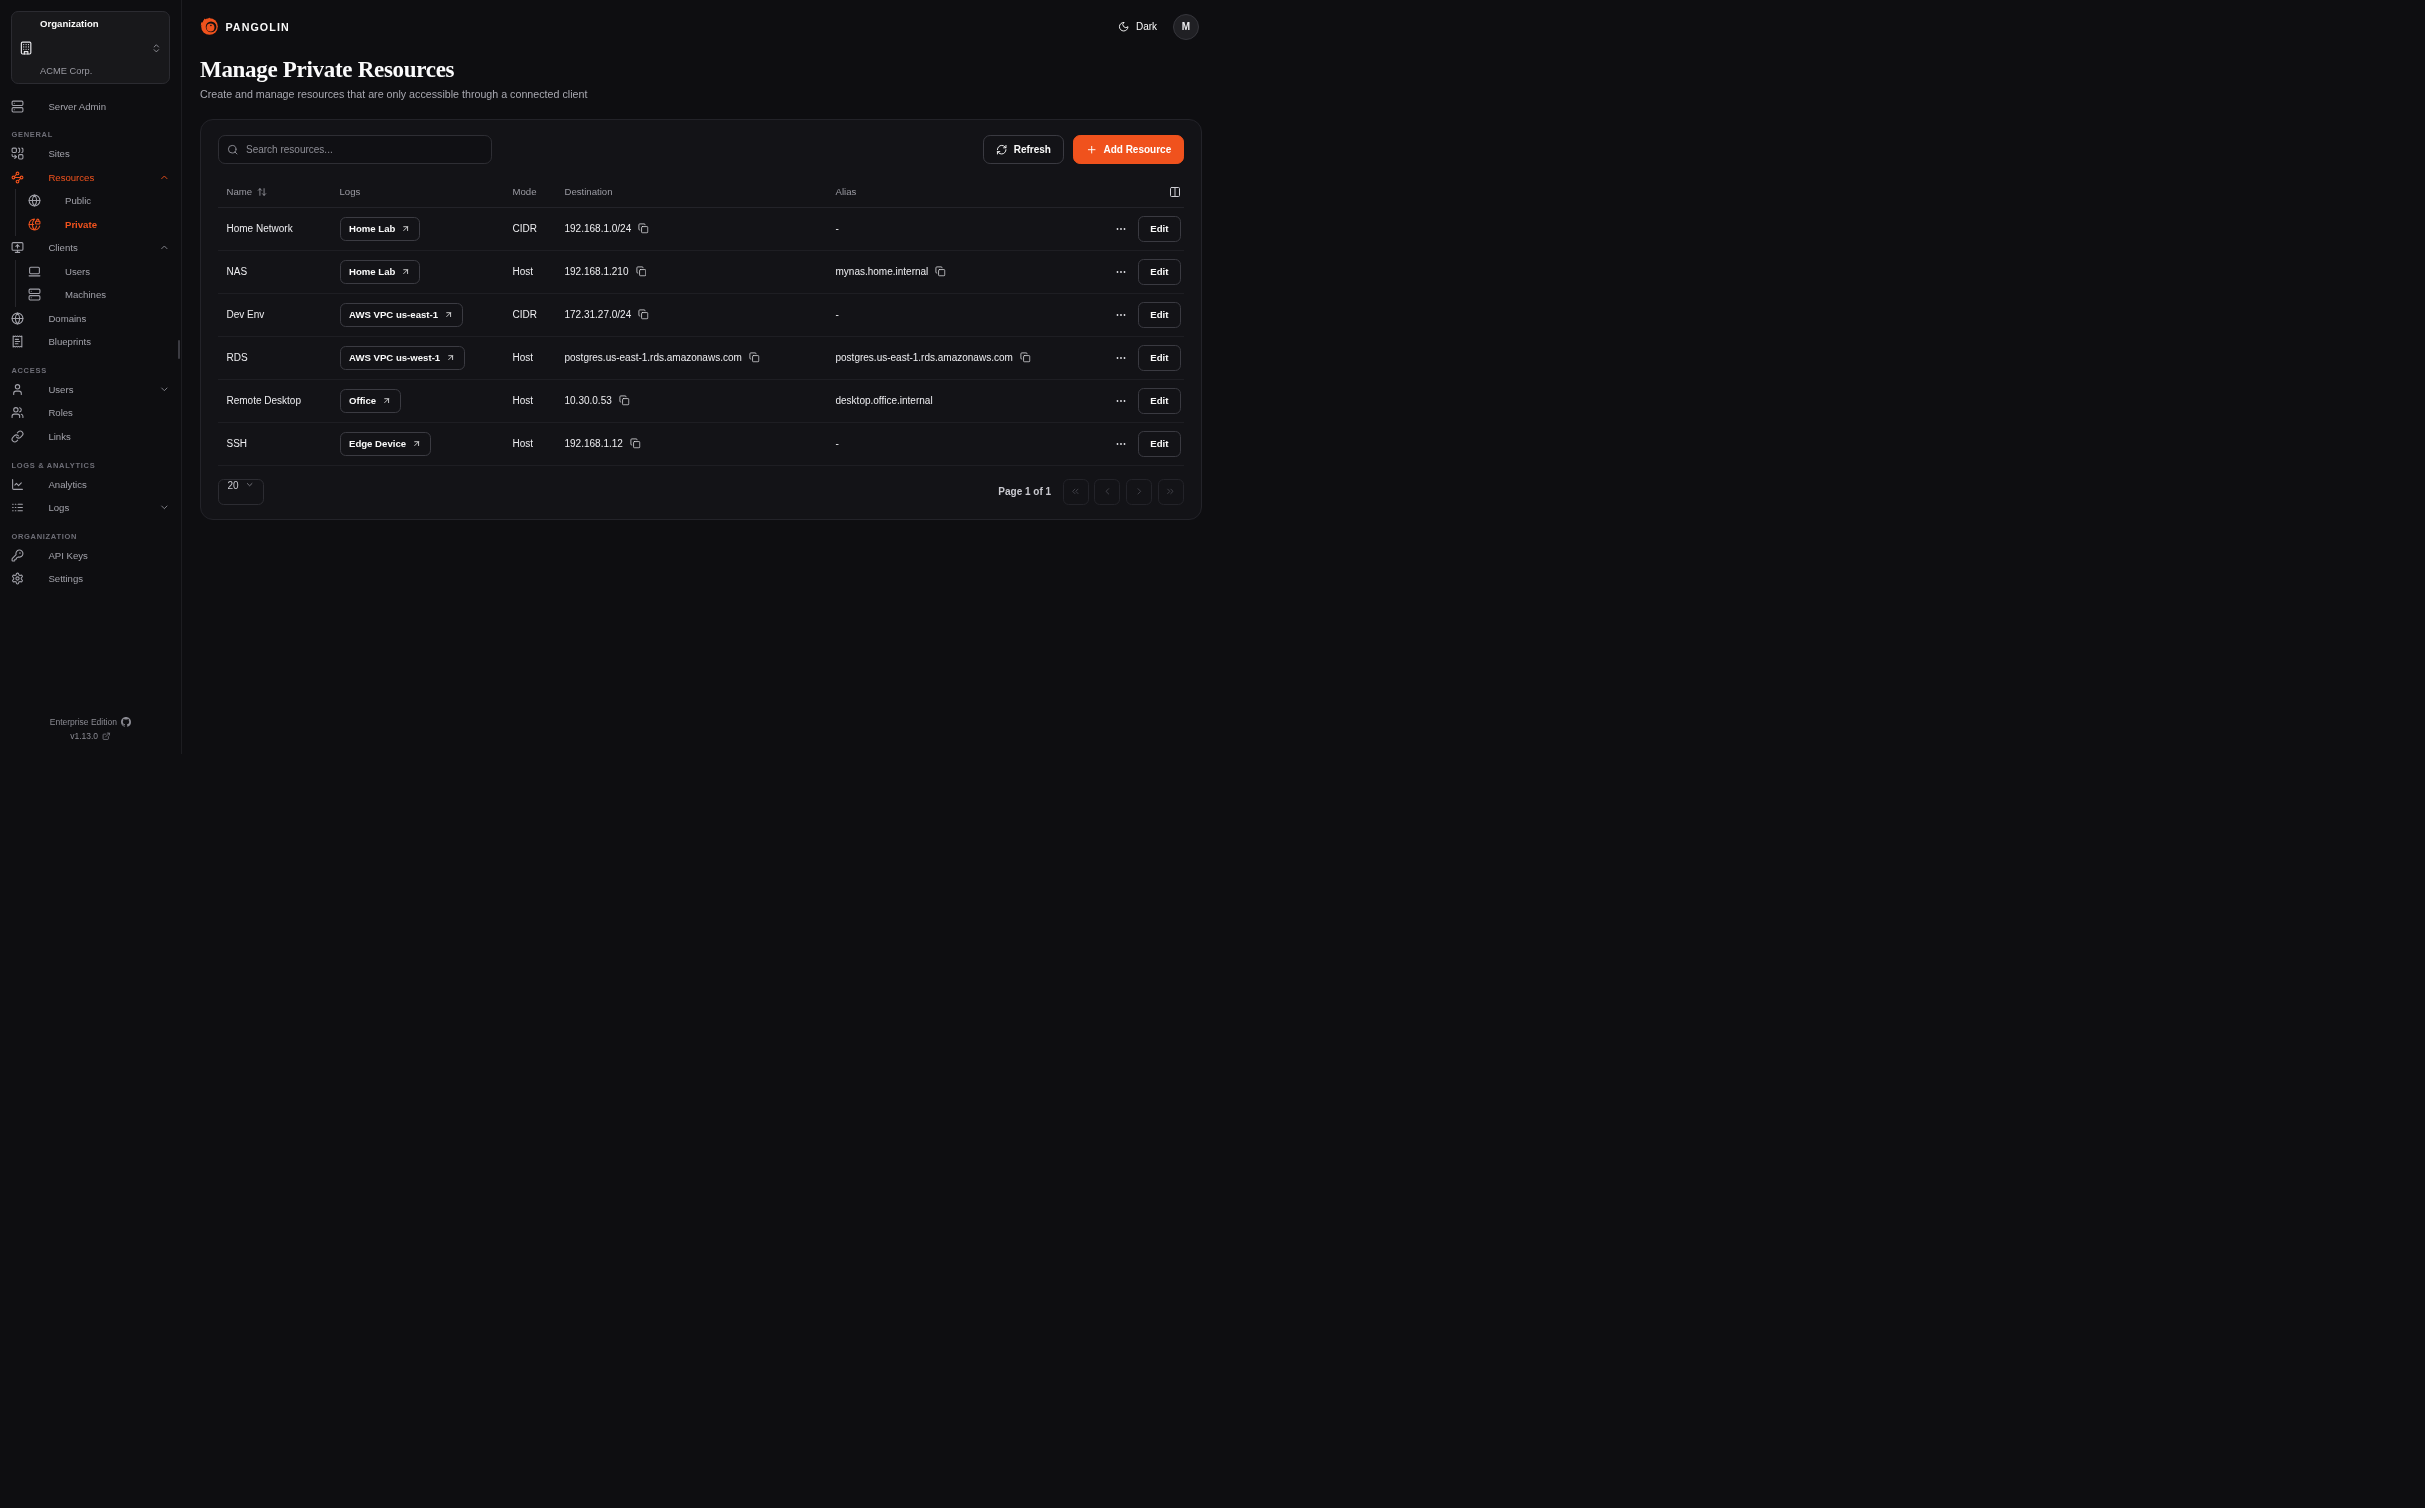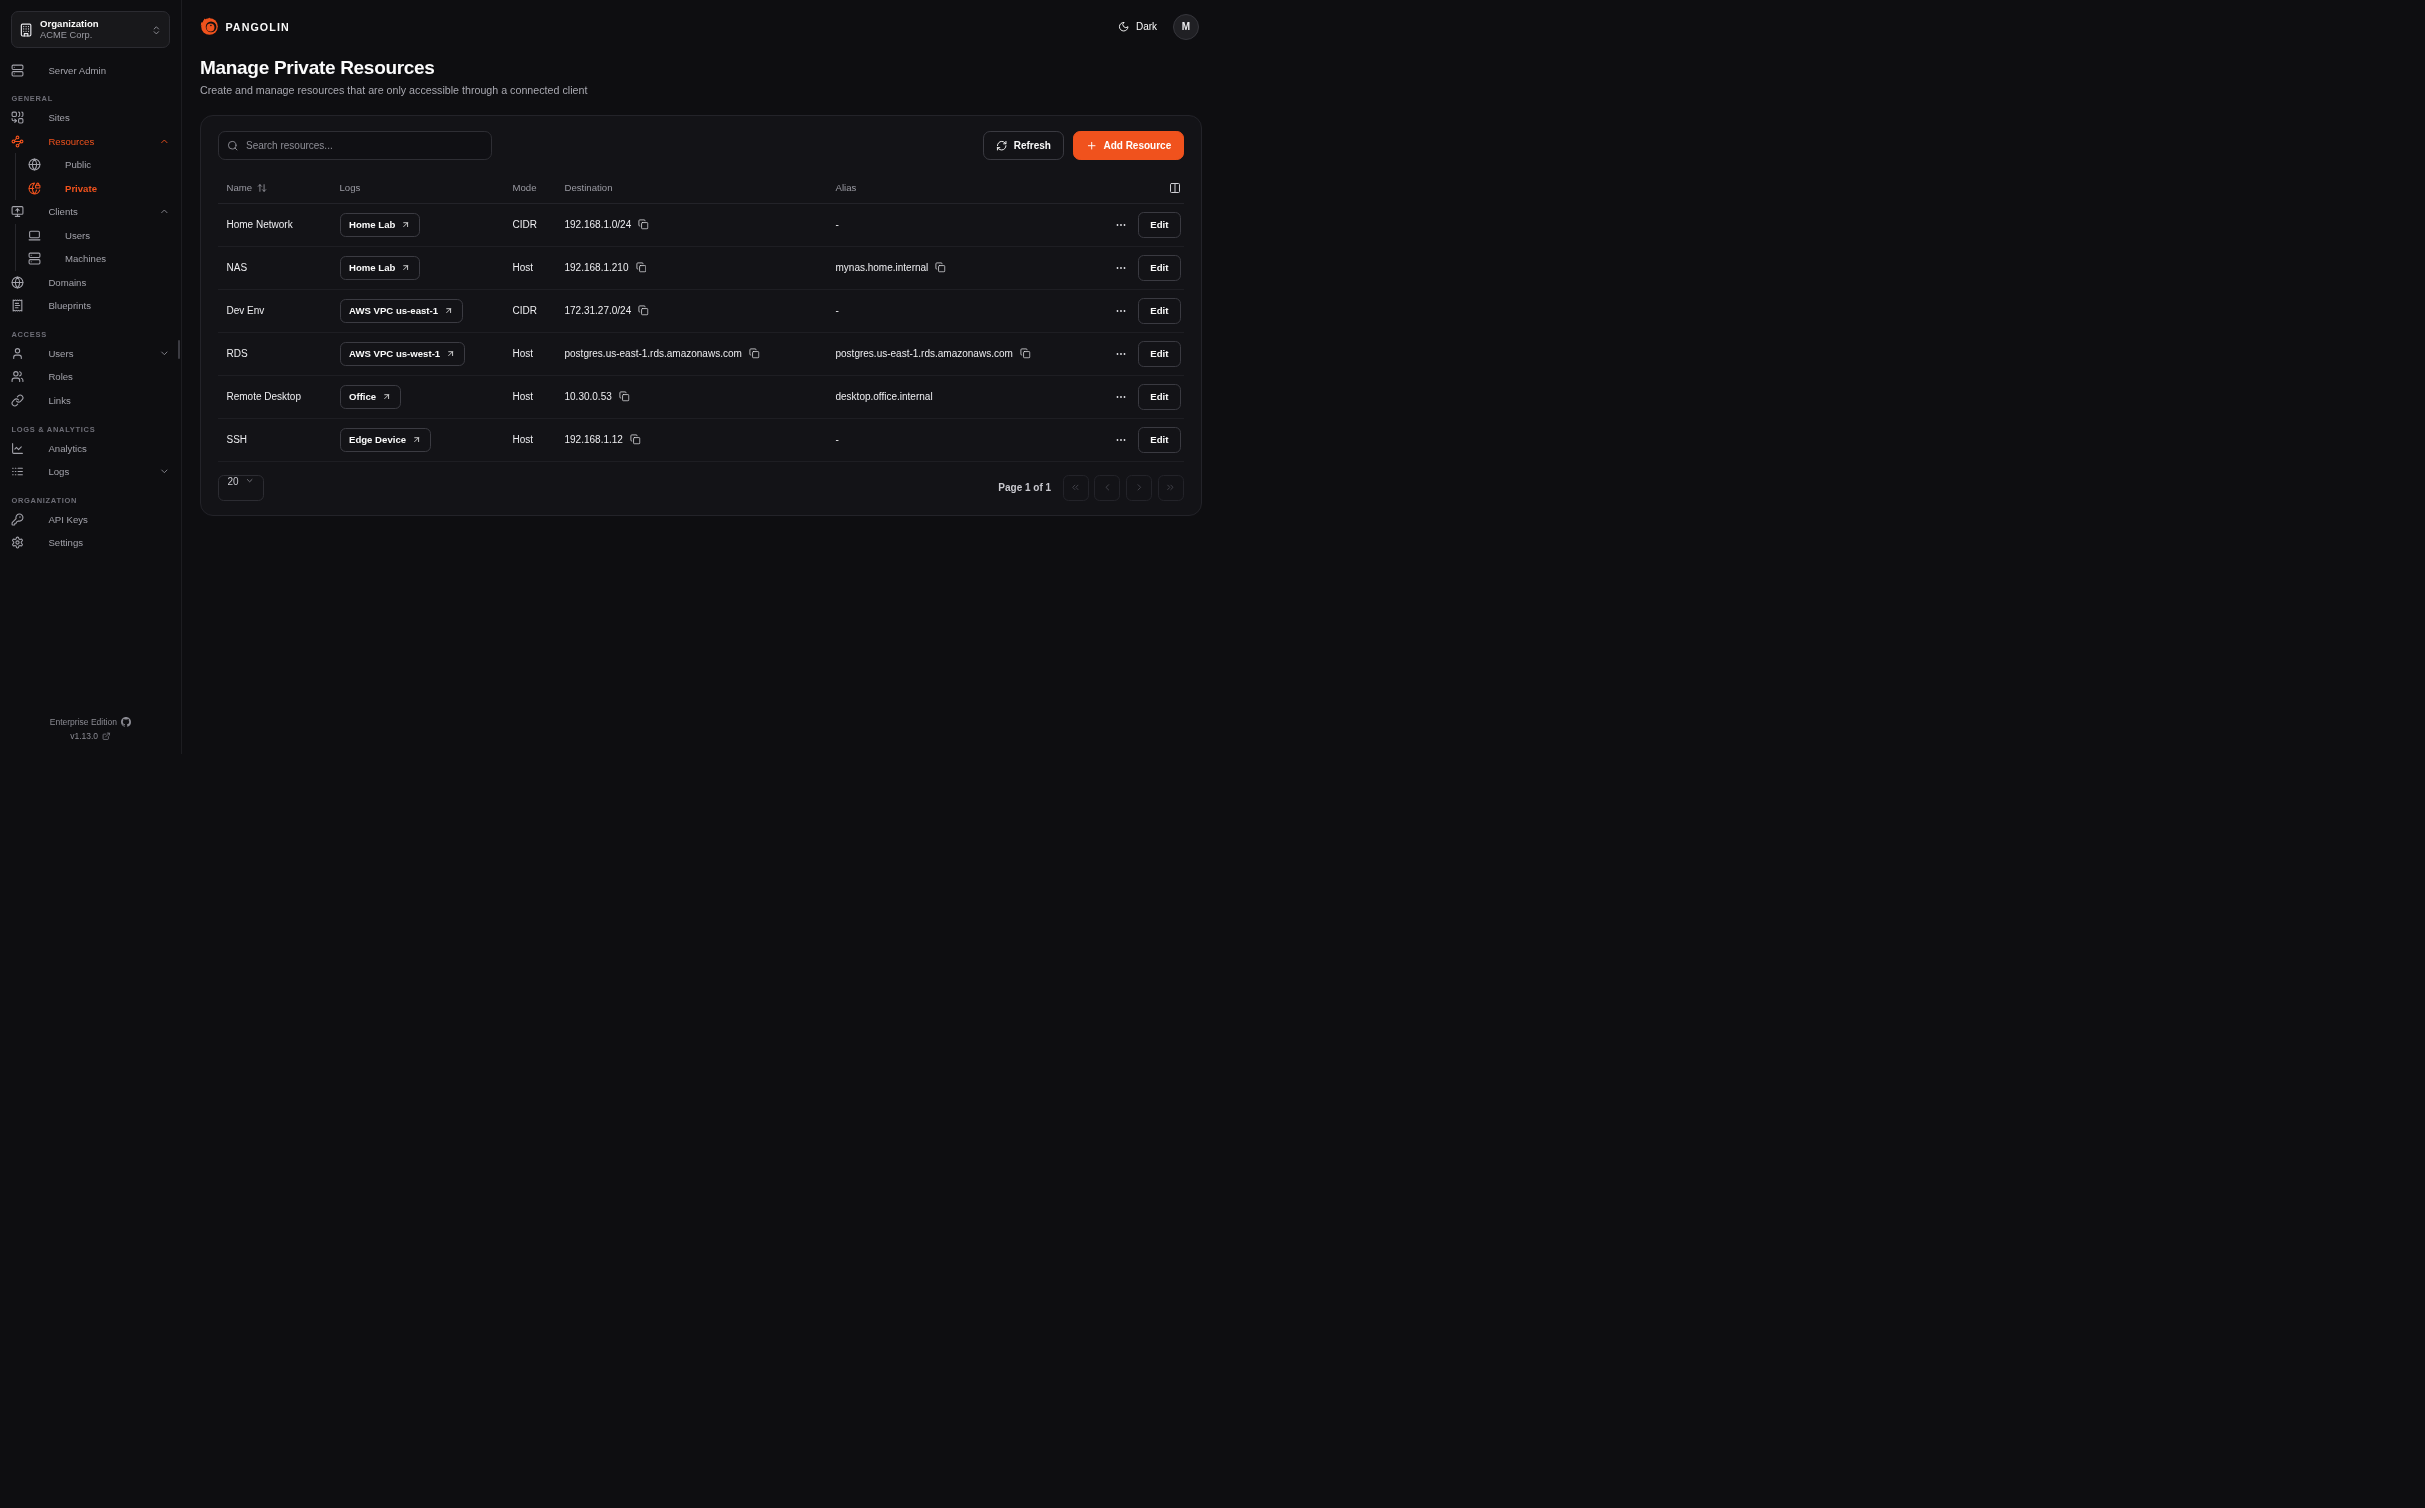--- a/index.html
+++ b/index.html
@@ -15,21 +15,21 @@
   .ic-fill { fill:currentColor; stroke:none; }
 
   
   .sidebar { position:absolute; left:0; top:0; bottom:0; width:182px;
              border-right:0.7px solid #1d1d21; display:flex; flex-direction:column; }
   .org-box { margin:11.4px 11.4px 4.3px 11.4px; border:0.7px solid #2b2b31; background:#18181b;
              border-radius:7.1px; padding:5.7px 7.1px; display:flex; align-items:center; gap:6.4px; cursor:pointer; }
   .org-box .ic { width:14.2px; height:14.2px; color:#e6e6ea; }
   .org-text { flex:1; min-width:0; }
   .org-title { font-size:9.6px; font-weight:bold; color:#fafafa; line-height:1.25; }
-  .org-value { font-size:9.3px; color:#9a9aa2; line-height:1.25; }
+  .org-value { font-size:9.3px; color:#9a9aa2; line-height:1.25;margin-top:36px; }
   .org-box .chev { color:#9a9aa2; width:10.7px; height:10.7px; }
 
   .nav { padding:5.7px 11.4px 0 11.4px; flex:1; }
   .nav-item { display:flex; align-items:center; gap:24px; height:23.5px; color:#a2a2aa;
               font-size:9.6px; cursor:pointer; border-radius:5.7px; }
   .nav-item .ic { width:13px; height:13px; }
   .nav-item .lbl { flex:1; }
   .nav-item .chev { width:10.7px; height:10.7px; color:#8b8b93; }
   .nav-item.active, .nav-item.accent { color:#f0521d; }
   .nav-item.active { font-weight:bold; }
@@ -51,21 +51,21 @@
   .brand-logo { width:19px; height:19px; }
   .brand-name { font-size:10.7px; font-weight:bold; letter-spacing:1.1px; color:#fafafa; }
   .top-right { margin-left:auto; display:flex; align-items:center; gap:15.7px; }
   .theme-toggle { display:flex; align-items:center; gap:6.4px; color:#fafafa; font-size:10px; cursor:pointer; }
   .theme-toggle .ic { width:11.4px; height:11.4px; }
   .avatar { width:26px; height:26px; border-radius:50%; background:#202024; border:0.7px solid #36363c;
             display:flex; align-items:center; justify-content:center; font-weight:bold; font-size:10px;
             color:#ececef; cursor:pointer; }
 
   .page-head { padding:4.3px 18px 0; }
-  .page-title { font-size:19px; font-weight:800; letter-spacing:-0.3px; color:#fbfbfc; }
+  .page-title { font-size:23px; font-weight:800; letter-spacing:-0.3px; color:#fbfbfc;font-family:Liberation Serif, serif; }
   .page-sub { margin-top:5px; font-size:10.7px; color:#a8a8b0; }
 
   .card { margin:19px 11.4px 0 18px; background:#131317; border:0.7px solid #232329;
           border-radius:13px; padding:15px 17px 14.2px; }
   .toolbar { display:flex; align-items:center; }
   .search-wrap { position:relative; width:274px; }
   .search-wrap .ic { position:absolute; left:8.5px; top:8.5px; width:11.4px; height:11.4px; color:#8e8e96; }
   .search-input { width:100%; height:28.5px; background:#101014; border:0.7px solid #2e2e34;
                   border-radius:7.1px; color:#e8e8ec; font-size:10px; padding:0 8.5px 0 27px;
                   font-family:inherit; outline:none; }

